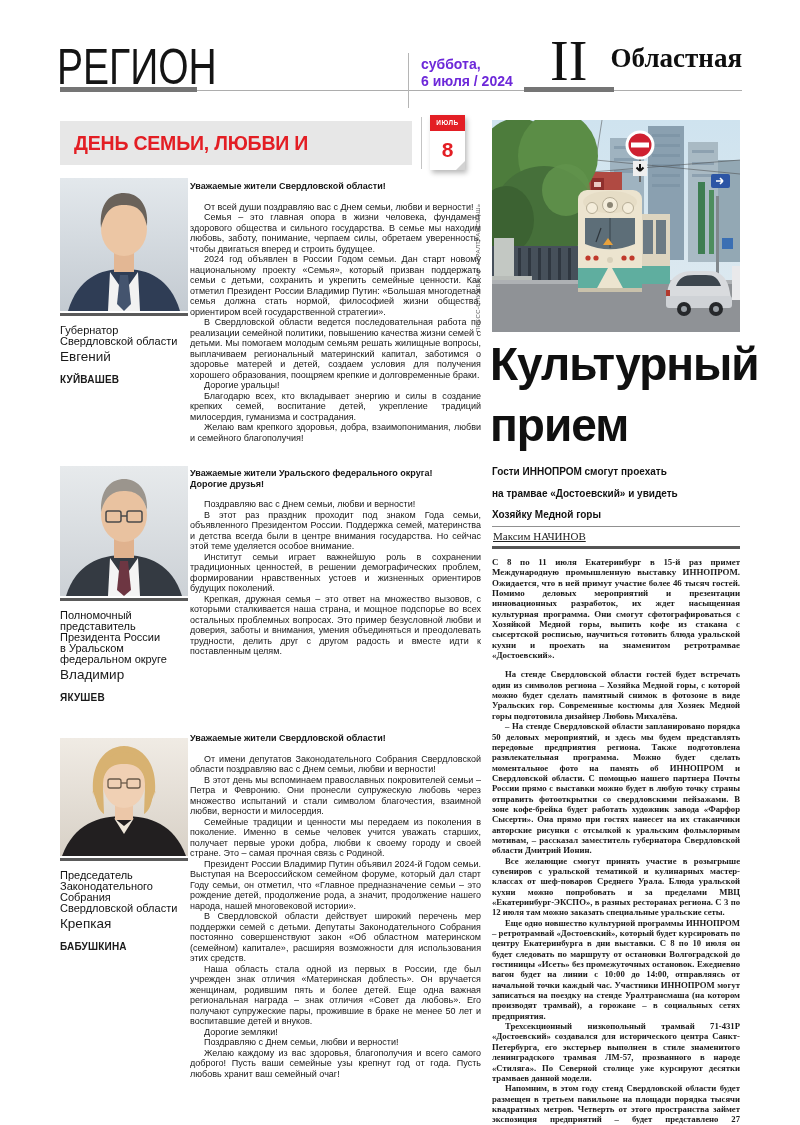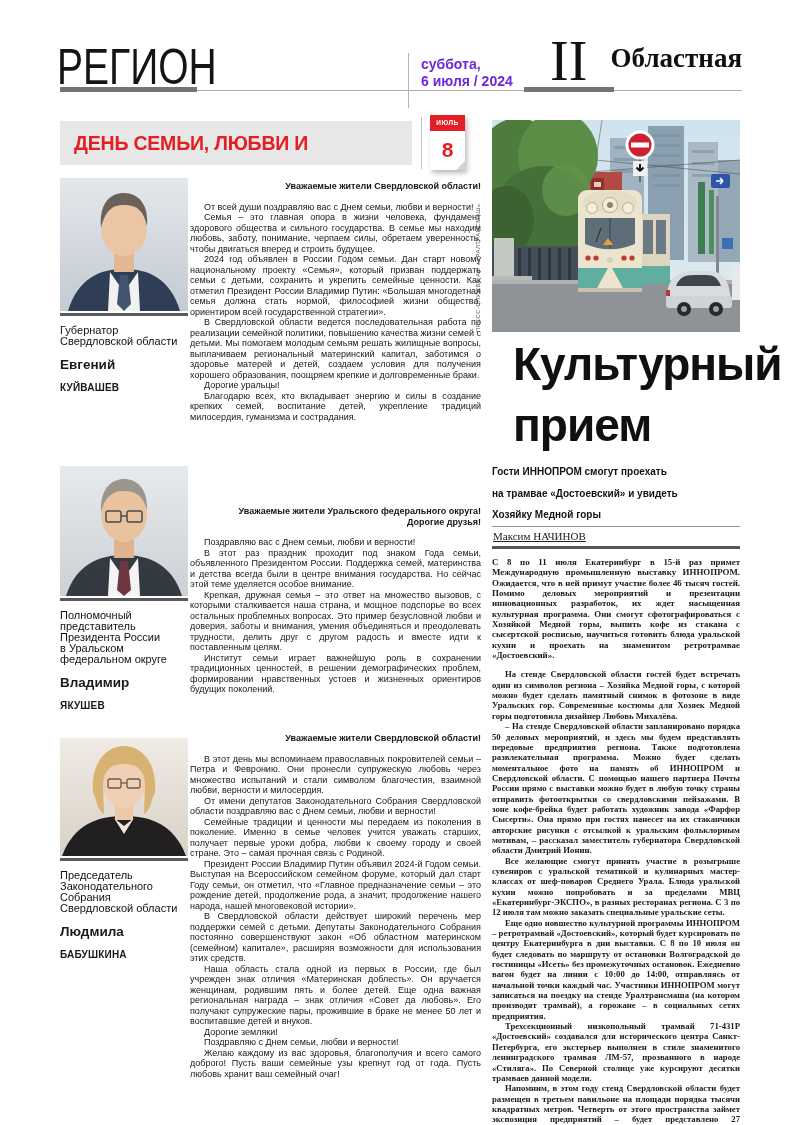--- a/index.html
+++ b/index.html
@@ -36,36 +36,36 @@
   .cal-day{font-size:21px;font-weight:bold;color:#e31e24;text-align:center;line-height:37px;}
   #calendar::after{content:"";position:absolute;right:0;bottom:0;width:0;height:0;
     border-left:9px solid transparent;border-bottom:9px solid #d2d2d2;}
 
   
   .official{position:absolute;left:60px;width:128px;}
   #official-1{top:178px;} #official-2{top:466px;} #official-3{top:738px;}
   .official svg{display:block;width:128px;}
   .photo-rule{height:3px;background:#5a5a5a;margin-top:2px;width:128px;}
   .role{margin-top:9px;font-size:11px;line-height:11px;color:#111;}
-  .fname{margin-top:11px;font-size:13.5px;font-weight:bold;line-height:14px;}
+  .fname{margin-top:3px;font-size:13.5px;font-weight:normal;line-height:14px;}
   .lname{margin-top:9px;font-size:10px;font-weight:bold;line-height:14px;letter-spacing:.2px;}
 
   .message{position:absolute;left:190px;width:291px;font-size:9px;line-height:10.5px;
     text-align:justify;color:#161616;}
-  #msg-1{top:181px;} #msg-2{top:506px;} #msg-3{top:733px;}
-  .greeting{font-weight:bold;margin:0 0 10px 0;text-align:right;}
+  #msg-1{top:181px;} #msg-2{top:468px;} #msg-3{top:733px;}
+  .greeting{font-weight:bold;margin:0 0 10px 0;text-align:left;}
   .message p{margin:0;text-indent:14px;}
 
   
   #photo-credit{left:474px;top:122px;height:210px;writing-mode:vertical-rl;
     transform:rotate(180deg);font-size:6px;letter-spacing:.4px;color:#555;line-height:9px;}
   #tram-photo{left:492px;top:120px;width:248px;height:212px;}
   #tram-photo svg{display:block;}
   #headline{left:490px;top:334px;width:252px;font-size:46px;line-height:61px;font-weight:bold;
-    letter-spacing:-1px;color:#101010;margin-left:23px;}
+    letter-spacing:-1px;color:#101010;}
   #deck{left:492px;top:461px;width:250px;font-size:10px;line-height:21.5px;font-weight:bold;
     color:#121212;}
   #byline-block{left:492px;top:526px;width:248px;border-top:1px solid #909090;
     border-bottom:3px solid #555;}
   #byline{font-family:"Liberation Serif",serif;font-size:11px;line-height:10px;
     padding:4px 0 5px 1px;color:#222;text-decoration:underline;}
   #article-body{left:492px;top:557px;width:248px;font-family:"Liberation Serif",serif;
     font-size:8.7px;line-height:10.35px;text-align:justify;color:#1c1c1c;}
   #article-body .lede{font-weight:bold;margin:0 0 9px 0;font-size:8.9px;text-indent:0;}
   #article-body p{margin:0;text-indent:13px;font-weight:bold;}
@@ -118,20 +118,21 @@
   <div class="lname">КУЙВАШЕВ</div>
 </div>
 <div class="message" id="msg-1">
   <div class="greeting">Уважаемые жители Свердловской области!</div>
   <p>От всей души поздравляю вас с Днем семьи, любви и верности!</p>
   <p>Семья – это главная опора в жизни человека, фундамент здорового общества и сильного государства. В семье мы находим любовь, заботу, понимание, черпаем силы, обретаем уверенность, чтобы двигаться вперед и строить будущее.</p>
   <p>2024 год объявлен в России Годом семьи. Дан старт новому национальному проекту «Семья», который призван поддержать семьи с детьми, сохранить и укрепить семейные ценности. Как отметил Президент России Владимир Путин: «Большая многодетная семья должна стать нормой, философией жизни общества, ориентиром всей государственной стратегии».</p>
   <p>В Свердловской области ведется последовательная работа по реализации семейной политики, повышению качества жизни семей с детьми. Мы помогаем молодым семьям решать жилищные вопросы, выплачиваем региональный материнский капитал, заботимся о здоровье матерей и детей, создаем условия для получения хорошего образования, поощряем крепкие и долговременные браки.</p>
   <p>Дорогие уральцы!</p>
   <p>Благодарю всех, кто вкладывает энергию и силы в создание крепких семей, воспитание детей, укрепление традиций милосердия, гуманизма и сострадания.</p>
+  <p>Желаю вам крепкого здоровья, добра, взаимопонимания, любви и семейного благополучия!</p>
 </div>
 
 <div class="official" id="official-2">
   <svg viewBox="0 0 128 130">
     <defs>
         <linearGradient id="g2" x1="0" y1="0" x2="0" y2="1">
       <stop offset="0" stop-color="#e7eaec"></stop>
           <stop offset="1" stop-color="#ccd1d6"></stop>
         </linearGradient>
       </defs>
@@ -154,22 +155,22 @@
 в Уральском
 федеральном округе</div>
   <div class="fname">Владимир</div>
   <div class="lname">ЯКУШЕВ</div>
 </div>
 <div class="message" id="msg-2">
   <div class="greeting pre">Уважаемые жители Уральского федерального округа!
 Дорогие друзья!</div>
   <p>Поздравляю вас с Днем семьи, любви и верности!</p>
   <p>В этот раз праздник проходит под знаком Года семьи, объявленного Президентом России. Поддержка семей, материнства и детства всегда были в центре внимания государства. Но сейчас этой теме уделяется особое внимание.</p>
+  <p>Институт семьи играет важнейшую роль в сохранении традиционных ценностей, в решении демографических проблем, формировании нравственных устоев и жизненных ориентиров будущих поколений.</p>
   <p>Крепкая, дружная семья – это ответ на множество вызовов, с которыми сталкивается наша страна, и мощное подспорье во всех остальных проблемных вопросах. Это пример безусловной любви и доверия, заботы и внимания, умения объединяться и преодолевать трудности, делить друг с другом радость и вместе идти к поставленным целям.</p>
-  <p>Институт семьи играет важнейшую роль в сохранении традиционных ценностей, в решении демографических проблем, формировании нравственных устоев и жизненных ориентиров будущих поколений.</p>
 </div>
 
 <div class="official" id="official-3">
   <svg viewBox="0 0 128 118">
     <defs>
         <linearGradient id="g3" x1="0" y1="0" x2="0" y2="1">
       <stop offset="0" stop-color="#f0ebe4"></stop>
           <stop offset="1" stop-color="#d8d1c7"></stop>
         </linearGradient>
       </defs>
@@ -185,27 +186,27 @@
     <g stroke="#6a5a4a" stroke-width="1.3" fill="none">
       <rect x="48" y="41" width="13" height="9" rx="2"></rect>
       <rect x="67" y="41" width="13" height="9" rx="2"></rect>
       <line x1="61" y1="45" x2="67" y2="45"></line>
     </g>
   </svg>
   <div class="photo-rule"></div>
   <div class="role pre">Председатель
 Законодательного Собрания
 Свердловской области</div>
-  <div class="fname">Людмила</div>
+  <div class="fname">Крепкая</div>
   <div class="lname">БАБУШКИНА</div>
 </div>
 <div class="message" id="msg-3">
   <div class="greeting">Уважаемые жители Свердловской области!</div>
+  <p>От имени депутатов Законодательного Собрания Свердловской области поздравляю вас с Днем семьи, любви и верности!</p>
   <p>В этот день мы вспоминаем православных покровителей семьи – Петра и Февронию. Они пронесли супружескую любовь через множество испытаний и стали символом благочестия, взаимной любви, верности и милосердия.</p>
-  <p>От имени депутатов Законодательного Собрания Свердловской области поздравляю вас с Днем семьи, любви и верности!</p>
   <p>Семейные традиции и ценности мы передаем из поколения в поколение. Именно в семье человек учится уважать старших, получает первые уроки добра, любви к своему городу и своей стране. Это – самая прочная связь с Родиной.</p>
   <p>Президент России Владимир Путин объявил 2024-й Годом семьи. Выступая на Всероссийском семейном форуме, который дал старт Году семьи, он отметил, что «Главное предназначение семьи – это рождение детей, продолжение рода, а значит, продолжение нашего народа, нашей многовековой истории».</p>
   <p>В Свердловской области действует широкий перечень мер поддержки семей с детьми. Депутаты Законодательного Собрания постоянно совершенствуют закон «Об областном материнском (семейном) капитале», расширяя возможности для использования этих средств.</p>
   <p>Наша область стала одной из первых в России, где был учрежден знак отличия «Материнская доблесть». Он вручается женщинам, родившим пять и более детей. Еще одна важная региональная награда – знак отличия «Совет да любовь». Его получают супружеские пары, прожившие в браке не менее 50 лет и воспитавшие детей и внуков.</p>
   <p>Дорогие земляки!</p>
   <p>Поздравляю с Днем семьи, любви и верности!</p>
   <p>Желаю каждому из вас здоровья, благополучия и всего самого доброго! Пусть ваши семейные узы крепнут год от года. Пусть любовь хранит ваш семейный очаг!</p>
 </div>
 
 <div class="abs" id="photo-credit">ПРЕСС-СЛУЖБА АО «УРАЛТРАНСМАШ»</div>

